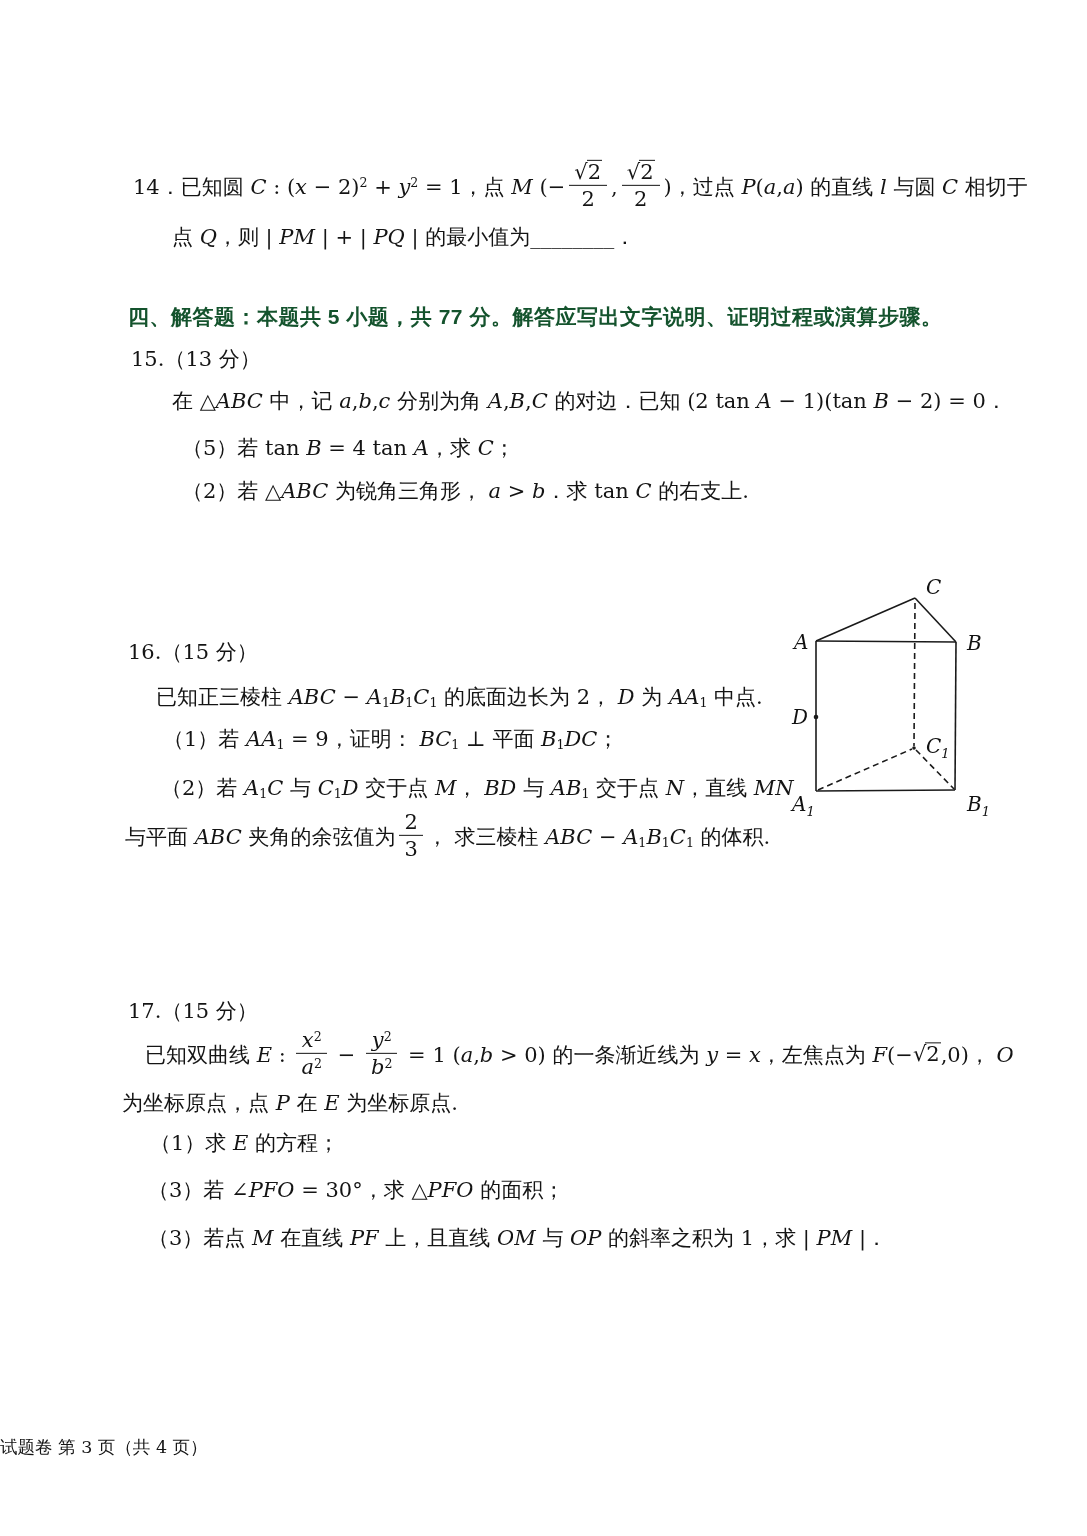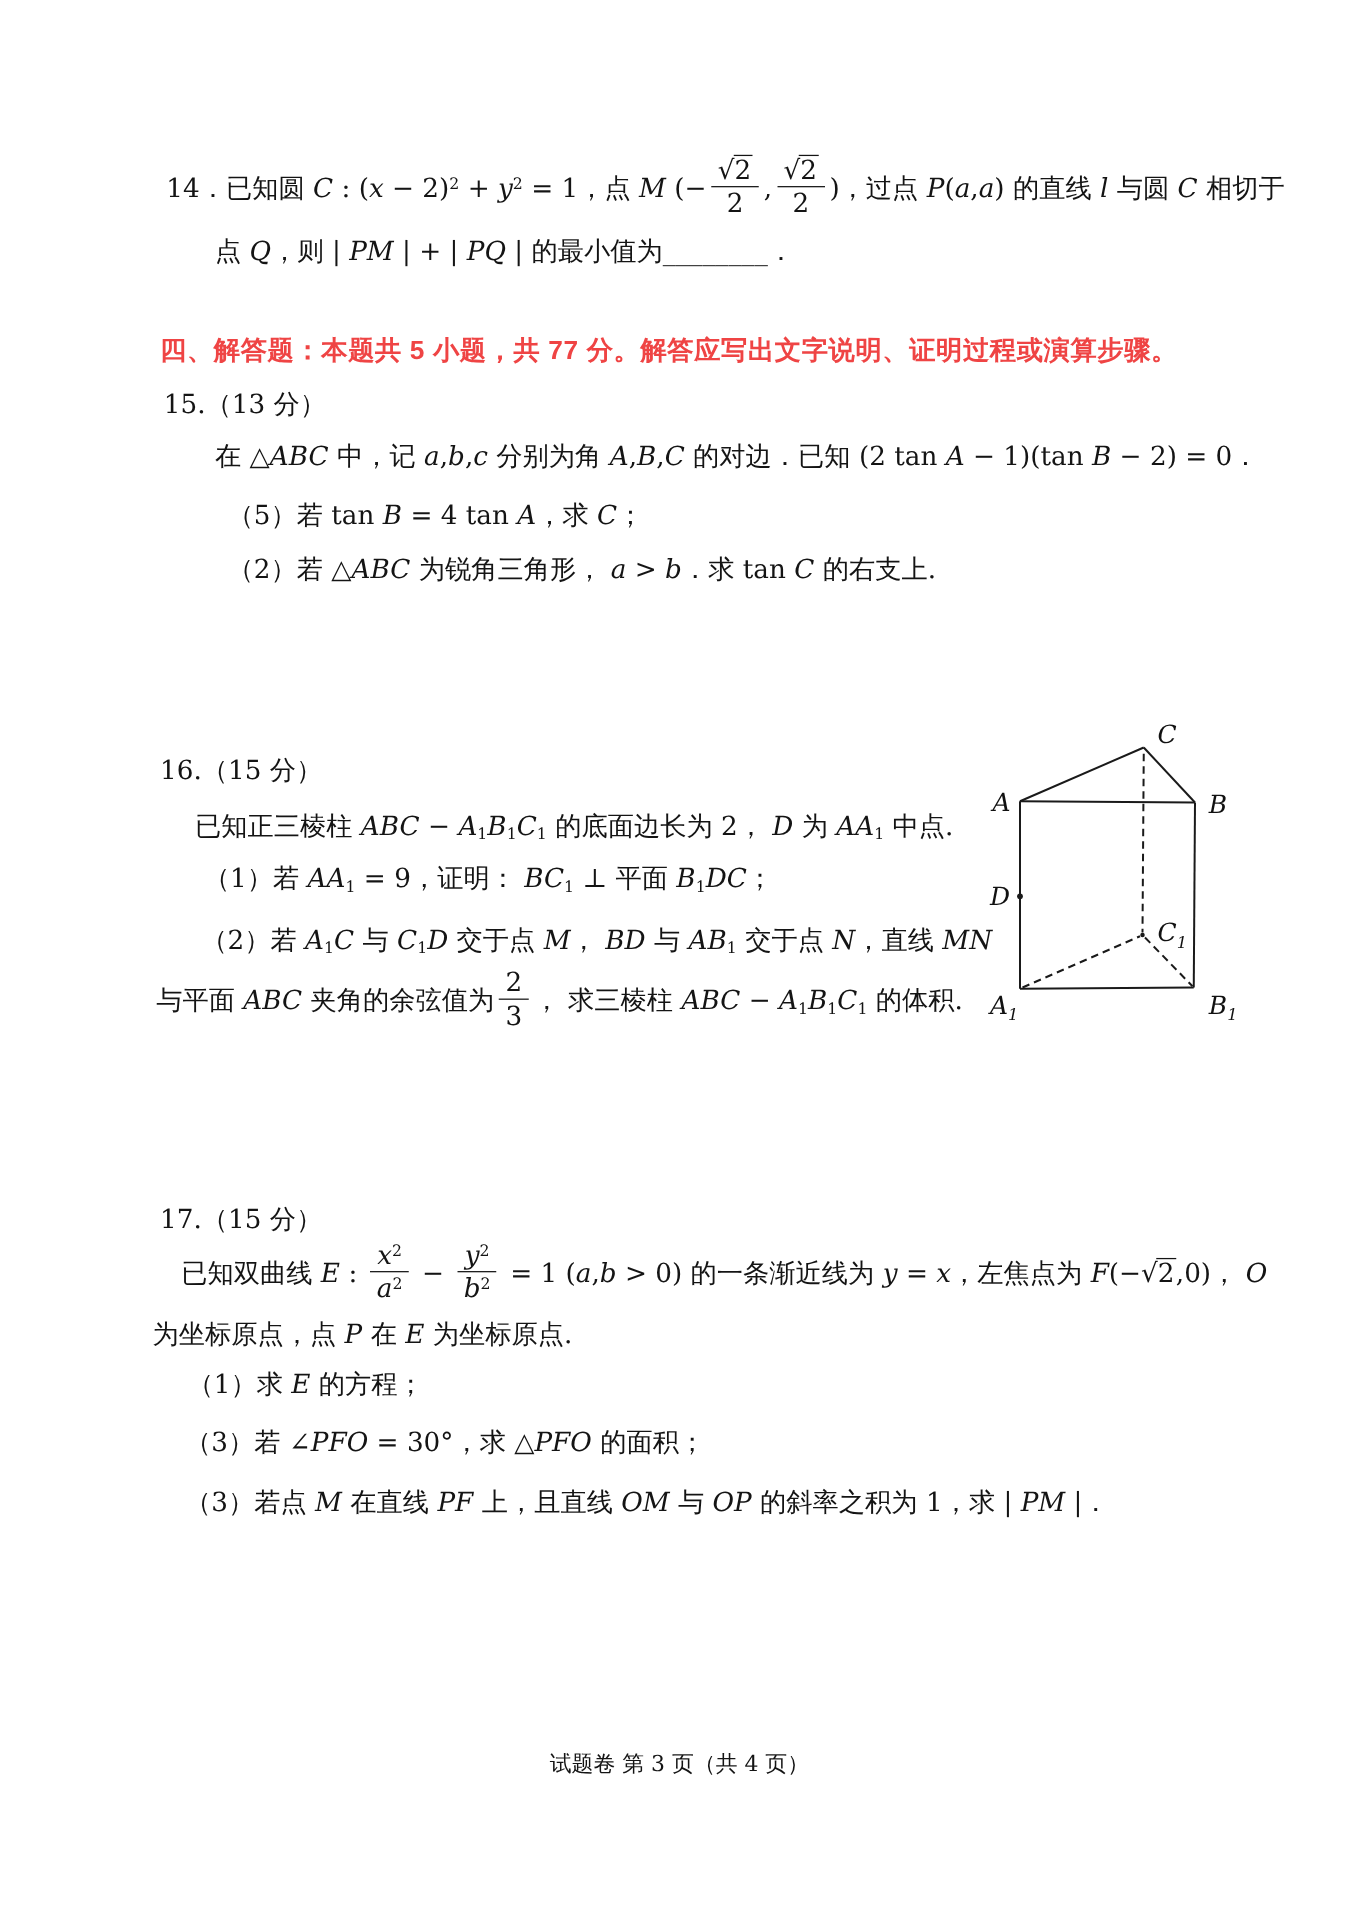--- a/index.html
+++ b/index.html
@@ -3,36 +3,37 @@
 <meta charset="utf-8">
 <style>
   html,body{margin:0;padding:0;}
   body{
     width:1087px;height:1536px;position:relative;background:#ffffff;color:#141414;
     font-family:"DejaVu Serif","Liberation Serif",serif;
   }
   .line{
     position:absolute;white-space:nowrap;font-size:21px;line-height:1.32;
     transform:translateY(-50%);
+    margin-top:36px;
   }
   .bold{
-    font-weight:700;color:#ef4444;
+    font-weight:700;color:#14532d;
     font-family:"Liberation Sans","DejaVu Sans",sans-serif;
     letter-spacing:0.5px;
   }
   .it{font-style:italic;}
   .sup{font-size:0.6em;vertical-align:0.5em;}
   .sb{font-size:0.6em;vertical-align:-0.28em;}
   .frac{display:inline-block;vertical-align:middle;text-align:center;margin:0 4px;transform:translateY(-0.12em);}
   .frac .num{display:block;padding:0 5px 1px;border-bottom:1.5px solid #141414;line-height:1.15;}
   .frac .den{display:block;padding:1px 5px 0;line-height:1.15;}
   .rt{display:inline;}
   .rt .rad{display:inline;letter-spacing:-1px;}
   .rt .rtb{display:inline-block;border-top:1.5px solid #141414;line-height:1.1;padding:0 1px;}
-  .footer{left:0;right:0;text-align:center;font-size:17.5px;transform:translateY(-50%);}
+  .footer{left:0;right:0;font-size:17.5px;transform:translateY(-50%);}
   .figure{position:absolute;left:786px;top:570px;}
   .flbl{font-family:"DejaVu Serif","Liberation Serif",serif;font-style:italic;font-size:20px;fill:#111;}
   .fsub{font-size:13px;font-style:italic;}
 </style>
 </head>
 <body>
 
 <div class="line" style="left:133px;top:152px"><span class="tk">14．已知圆 </span><span class="tk it">C</span><span class="tk"> : (</span><span class="tk it">x</span><span class="tk"> − 2)</span><span class="sup">2</span><span class="tk"> + </span><span class="tk it">y</span><span class="sup">2</span><span class="tk"> = 1，点 </span><span class="tk it">M</span><span class="tk"> (−</span><span class="frac"><span class="num"><span class="rt"><span class="rad">√</span><span class="rtb">2</span></span></span><span class="den"><span class="tk">2</span></span></span><span class="tk">,</span><span class="frac"><span class="num"><span class="rt"><span class="rad">√</span><span class="rtb">2</span></span></span><span class="den"><span class="tk">2</span></span></span><span class="tk">)，过点 </span><span class="tk it">P</span><span class="tk">(</span><span class="tk it">a</span><span class="tk">,</span><span class="tk it">a</span><span class="tk">) 的直线 </span><span class="tk it">l</span><span class="tk"> 与圆 </span><span class="tk it">C</span><span class="tk"> 相切于</span></div>
 <div class="line" style="left:172px;top:202px"><span class="tk">点 </span><span class="tk it">Q</span><span class="tk">，则 | </span><span class="tk it">PM</span><span class="tk"> | + | </span><span class="tk it">PQ</span><span class="tk"> | 的最小值为</span><span class="tk">________</span><span class="tk">．</span></div>
 

